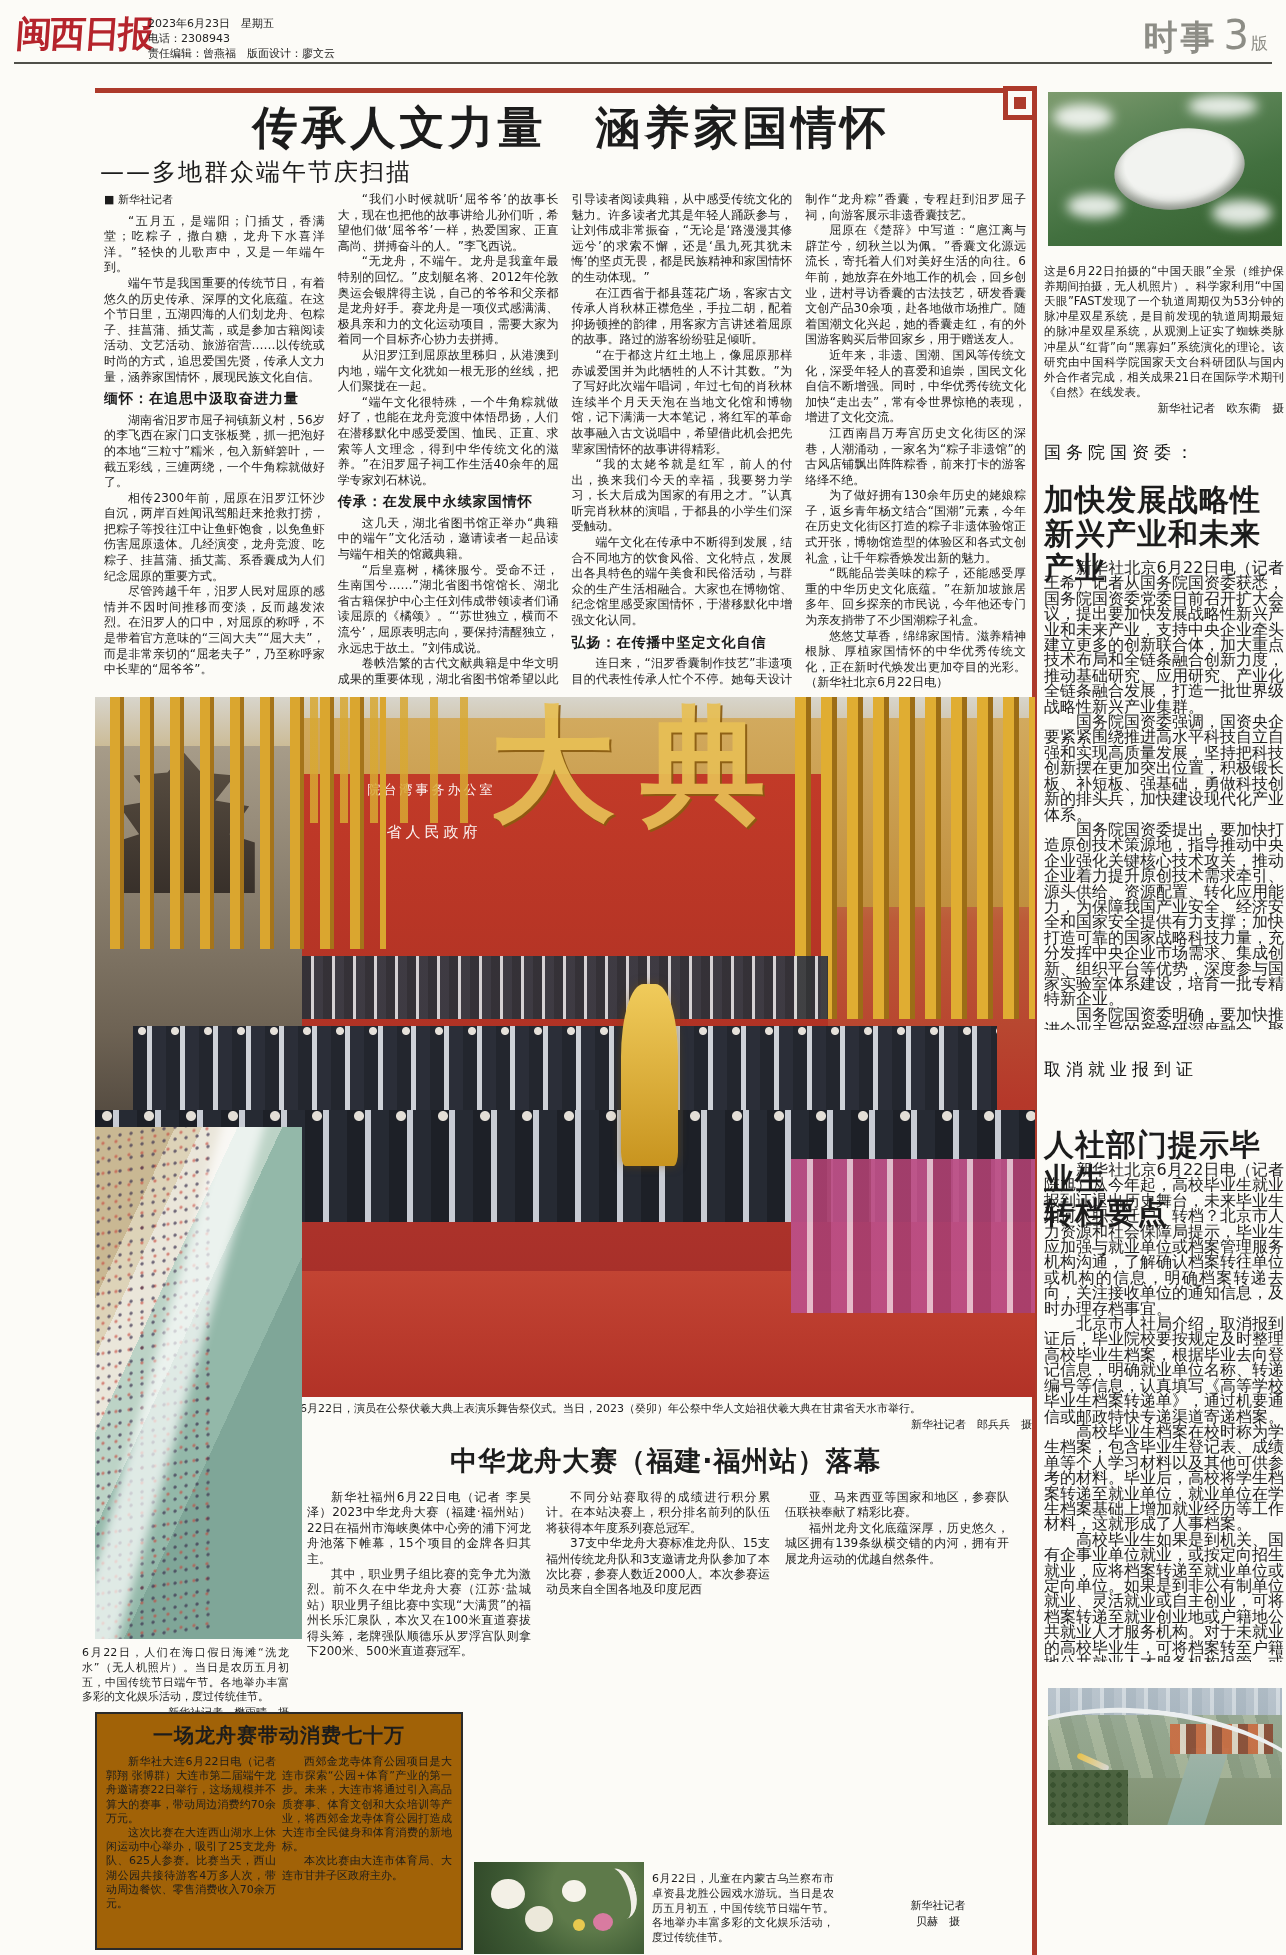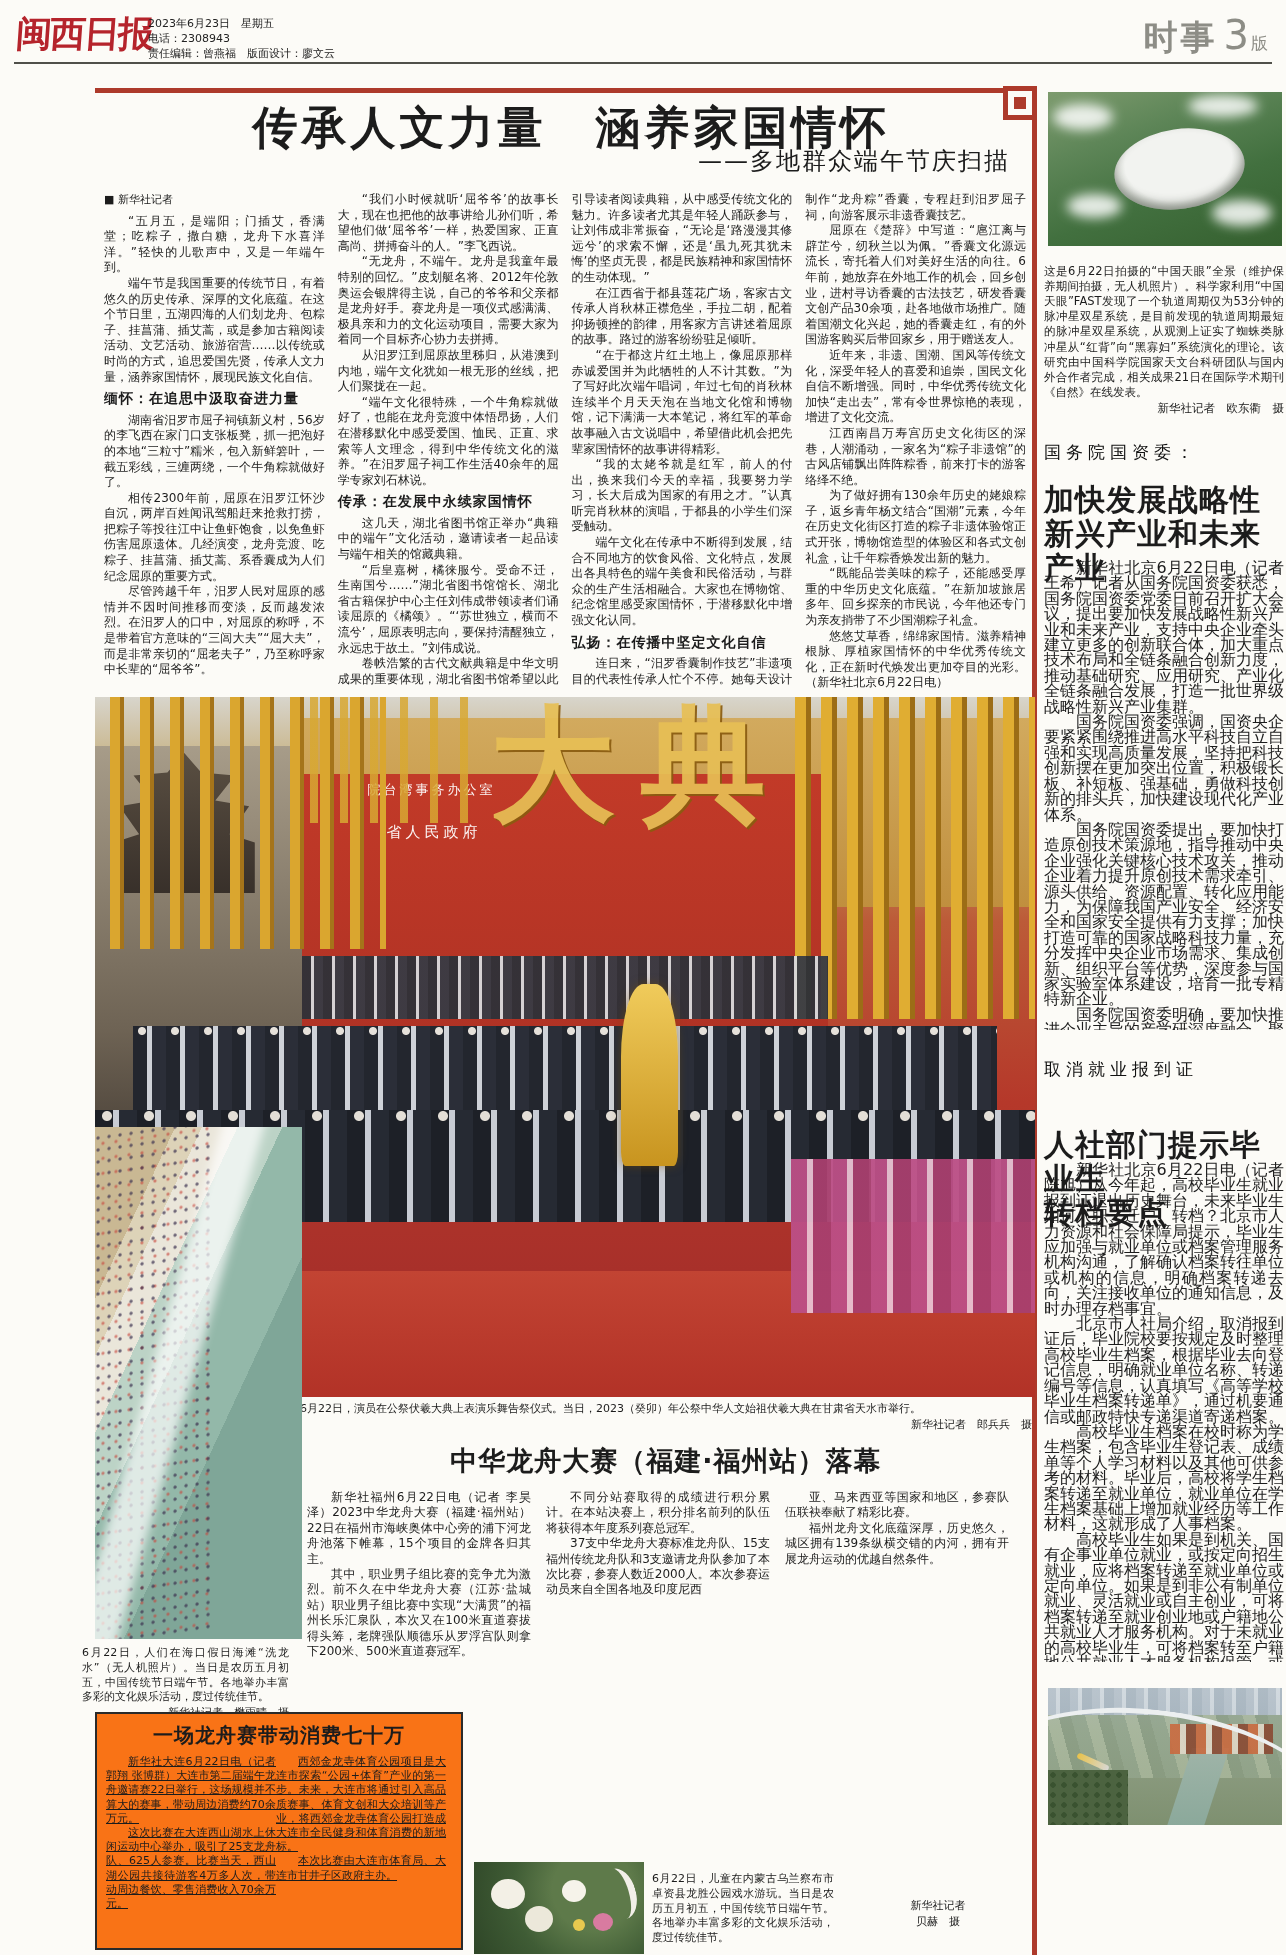--- a/index.html
+++ b/index.html
@@ -16,21 +16,21 @@
   .page-label .w3{font-size:17px;margin-left:2px;}
   .header-rule{left:14px;right:14px;top:62px;height:2px;background:#50504a;}
   
   .frame-top{left:95px;top:88px;width:908px;height:5px;background:#ad3a2b;}
   .frame-corner{left:1003px;top:86px;width:34px;height:34px;}
   .frame-corner .sq1{position:absolute;inset:0;border:5px solid #ad3a2b;box-sizing:border-box;}
   .frame-corner .sq2{position:absolute;left:11px;top:11px;width:12px;height:12px;background:#ad3a2b;}
   .frame-right{left:1032px;top:120px;width:5px;height:1835px;background:#ad3a2b;}
   
   .lead-headline{left:116px;top:98px;width:910px;text-align:center;font-size:45px;font-weight:bold;letter-spacing:4px;}
-  .lead-subhead{left:100px;top:145px;width:910px;text-align:right;font-size:24px;letter-spacing:2px;}
+  .lead-subhead{left:100px;top:156px;width:910px;text-align:left;font-size:24px;letter-spacing:2px;}
   .lead-body{left:104px;top:192px;width:922px;height:500px;column-count:4;column-gap:13px;
     font-size:12px;line-height:15.6px;text-align:justify;overflow:hidden;}
   .body-p{margin:0;text-indent:2em;}
   .byline-p{margin:0 0 6px 0;font-size:11px;}
   .col-subhead{margin:6px 0;font-size:14px;font-weight:bold;letter-spacing:1px;text-indent:0;}
   
   .caption{font-size:11px;line-height:14.8px;text-align:justify;margin:0;}
   .caption .lede{text-indent:2em;display:inline;}
   .credit{display:block;text-align:right;margin-top:1px;}
   
@@ -94,23 +94,23 @@
   .ph-flower>div{position:absolute;border-radius:50%;}
   .fl-w1{left:10%;top:18%;width:34px;height:30px;background:#f3f0e6;}
   .fl-w2{left:30%;top:48%;width:28px;height:26px;background:#ece8da;}
   .fl-w3{left:52%;top:20%;width:24px;height:22px;background:#f6f3ea;}
   .fl-pink{left:70%;top:55%;width:20px;height:18px;background:#d87ba0;}
   .fl-yellow{left:58%;top:62%;width:12px;height:12px;background:#e8c94f;}
   .fl-dragon{left:76%;top:6%;width:26px;height:52px;border-right:7px solid #f2efe8;border-radius:50%;transform:rotate(-16deg);background:transparent;}
   .flower-caption{left:652px;top:1872px;width:182px;}
   .flower-credit{left:858px;top:1898px;width:160px;font-size:11px;line-height:16px;text-align:center;}
   
-  .consume-box{left:95px;top:1712px;width:368px;height:238px;border:2px solid #2a2a2a;box-sizing:border-box;background:#f97316;}
+  .consume-box{left:95px;top:1712px;width:368px;height:238px;border:2px solid #2a2a2a;box-sizing:border-box;background:#a16207;}
   .consume-headline{margin:8px 6px 6px 6px;text-align:center;font-size:20px;font-weight:bold;letter-spacing:1px;}
-  .consume-cols{display:flex;gap:0;padding:0 9px;text-decoration:underline;}
+  .consume-cols{display:flex;gap:6px;padding:0 9px;}
   .consume-col{width:170px;font-size:11px;line-height:14.2px;text-align:justify;overflow:hidden;height:180px;}
   
   .ph-fast{left:1048px;top:92px;width:234px;height:154px;
     background:linear-gradient(160deg,#7d9b6e 0%,#5d8557 30%,#42703f 62%,#35602f 100%);}
   .ph-fast>div{position:absolute;}
   .fast-dish{left:28%;top:24%;width:56%;height:52%;border-radius:50%;transform:rotate(-8deg);
     background:radial-gradient(ellipse at 50% 40%,#f2f3f0 0 58%,#c9cdc6 76%,#9aa093 100%);
     box-shadow:inset 0 -6px 10px rgba(55,65,50,.45);}
   .fast-cloud{background:#fff;border-radius:50%;filter:blur(6px);opacity:.85;}
   .fc1{left:2%;top:8%;width:60px;height:26px;}

